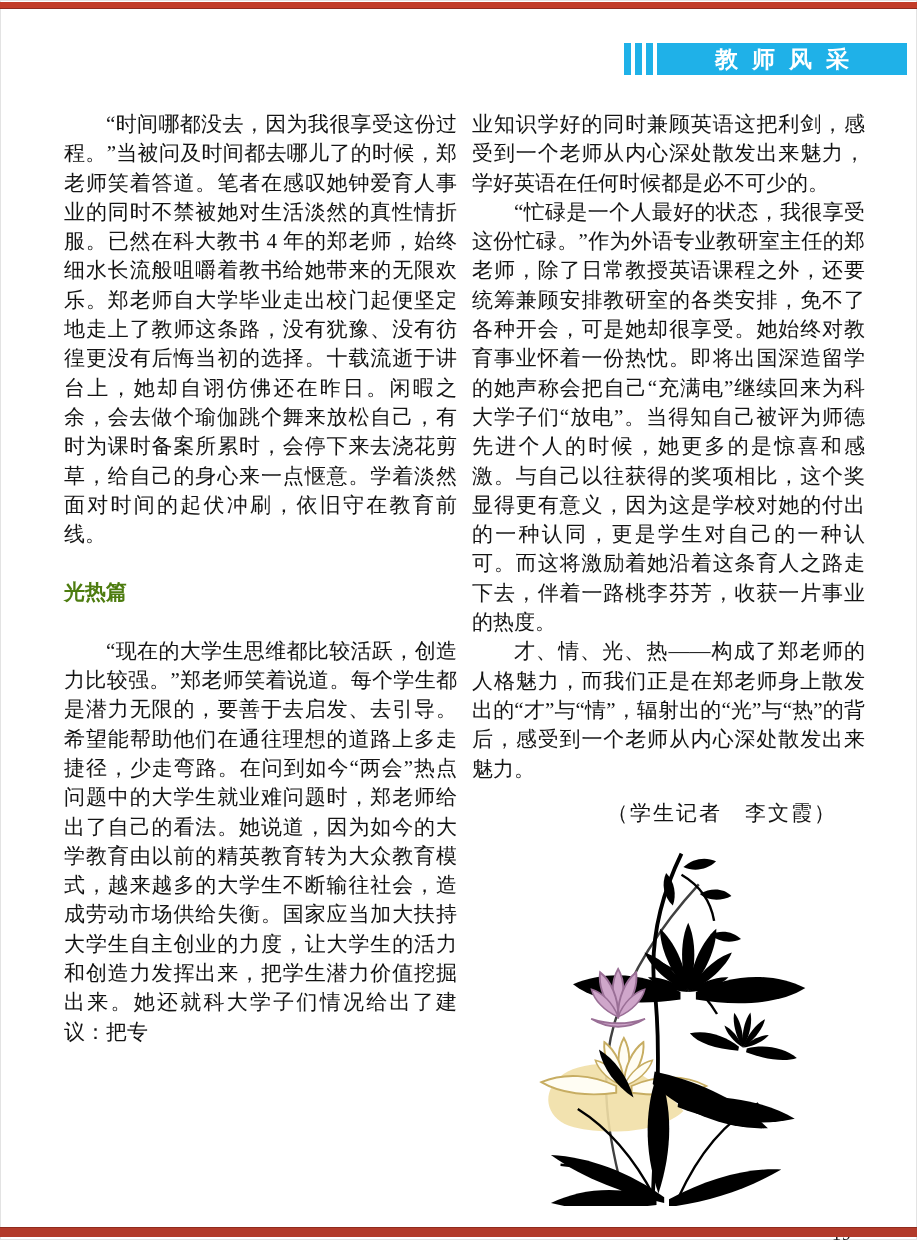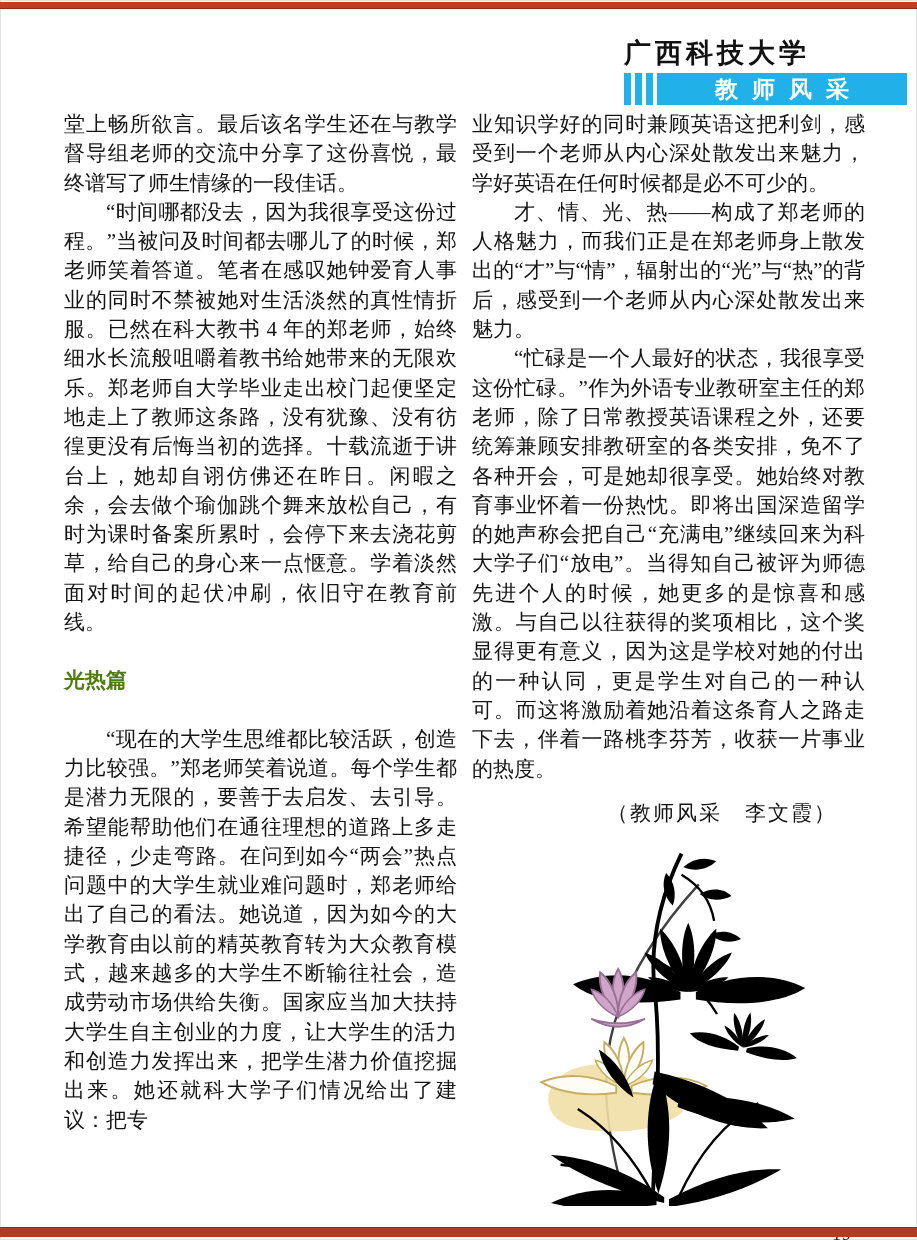--- a/index.html
+++ b/index.html
@@ -57,43 +57,41 @@
   }
 </style>
 </head>
 <body>
 
 <div class="page">
 
   <div class="band band-top"></div>
 
   <div class="header">
-    <div class="uni-title">广西科技大学</div>
     <div class="banner">
       <div class="stripe"></div>
       <div class="stripe"></div>
       <div class="stripe"></div>
       <div class="banner-bar">教师风采</div>
     </div>
   </div>
 
   <div class="content">
 
     <div class="col">
-      <p class="no-indent">堂上畅所欲言。最后该名学生还在与教学督导组老师的交流中分享了这份喜悦，最终谱写了师生情缘的一段佳话。</p>
       <p>“时间哪都没去，因为我很享受这份过程。”当被问及时间都去哪儿了的时候，郑老师笑着答道。笔者在感叹她钟爱育人事业的同时不禁被她对生活淡然的真性情折服。已然在科大教书 4 年的郑老师，始终细水长流般咀嚼着教书给她带来的无限欢乐。郑老师自大学毕业走出校门起便坚定地走上了教师这条路，没有犹豫、没有彷徨更没有后悔当初的选择。十载流逝于讲台上，她却自诩仿佛还在昨日。闲暇之余，会去做个瑜伽跳个舞来放松自己，有时为课时备案所累时，会停下来去浇花剪草，给自己的身心来一点惬意。学着淡然面对时间的起伏冲刷，依旧守在教育前线。</p>
       <div class="section-heading">光热篇</div>
       <p>“现在的大学生思维都比较活跃，创造力比较强。”郑老师笑着说道。每个学生都是潜力无限的，要善于去启发、去引导。希望能帮助他们在通往理想的道路上多走捷径，少走弯路。在问到如今“两会”热点问题中的大学生就业难问题时，郑老师给出了自己的看法。她说道，因为如今的大学教育由以前的精英教育转为大众教育模式，越来越多的大学生不断输往社会，造成劳动市场供给失衡。国家应当加大扶持大学生自主创业的力度，让大学生的活力和创造力发挥出来，把学生潜力价值挖掘出来。她还就科大学子们情况给出了建议：把专</p>
     </div>
 
     <div class="col">
       <p class="no-indent">业知识学好的同时兼顾英语这把利剑，感受到一个老师从内心深处散发出来魅力，学好英语在任何时候都是必不可少的。</p>
+      <p>“忙碌是一个人最好的状态，我很享受这份忙碌。”作为外语专业教研室主任的郑老师，除了日常教授英语课程之外，还要统筹兼顾安排教研室的各类安排，免不了各种开会，可是她却很享受。她始终对教育事业怀着一份热忱。即将出国深造留学的她声称会把自己“充满电”继续回来为科大学子们“放电”。当得知自己被评为师德先进个人的时候，她更多的是惊喜和感激。与自己以往获得的奖项相比，这个奖显得更有意义，因为这是学校对她的付出的一种认同，更是学生对自己的一种认可。而这将激励着她沿着这条育人之路走下去，伴着一路桃李芬芳，收获一片事业的热度。</p>
       <p>才、情、光、热——构成了郑老师的人格魅力，而我们正是在郑老师身上散发出的“才”与“情”，辐射出的“光”与“热”的背后，感受到一个老师从内心深处散发出来魅力。</p>
-      <p>“忙碌是一个人最好的状态，我很享受这份忙碌。”作为外语专业教研室主任的郑老师，除了日常教授英语课程之外，还要统筹兼顾安排教研室的各类安排，免不了各种开会，可是她却很享受。她始终对教育事业怀着一份热忱。即将出国深造留学的她声称会把自己“充满电”继续回来为科大学子们“放电”。当得知自己被评为师德先进个人的时候，她更多的是惊喜和感激。与自己以往获得的奖项相比，这个奖显得更有意义，因为这是学校对她的付出的一种认同，更是学生对自己的一种认可。而这将激励着她沿着这条育人之路走下去，伴着一路桃李芬芳，收获一片事业的热度。</p>
-      <div class="byline">（教师风采　李文霞）</div>
+      <div class="byline">（学生记者　李文霞）</div>
 
       <div class="illustration">
         <svg width="330" height="360" viewBox="0 0 330 375" xmlns="http://www.w3.org/2000/svg">
           <defs>
             <path id="petal" d="M0 0 C -9 -26 -8 -55 0 -72 C 8 -55 9 -26 0 0 Z"></path>
             <path id="petalP" d="M0 0 C -8 -18 -7 -38 0 -50 C 7 -38 8 -18 0 0 Z"></path>
           </defs>
 
           <g stroke="#000" fill="none">
             <path d="M148 372 C 150 300 158 220 150 150 C 144 95 160 45 178 8" stroke-width="4"></path>

